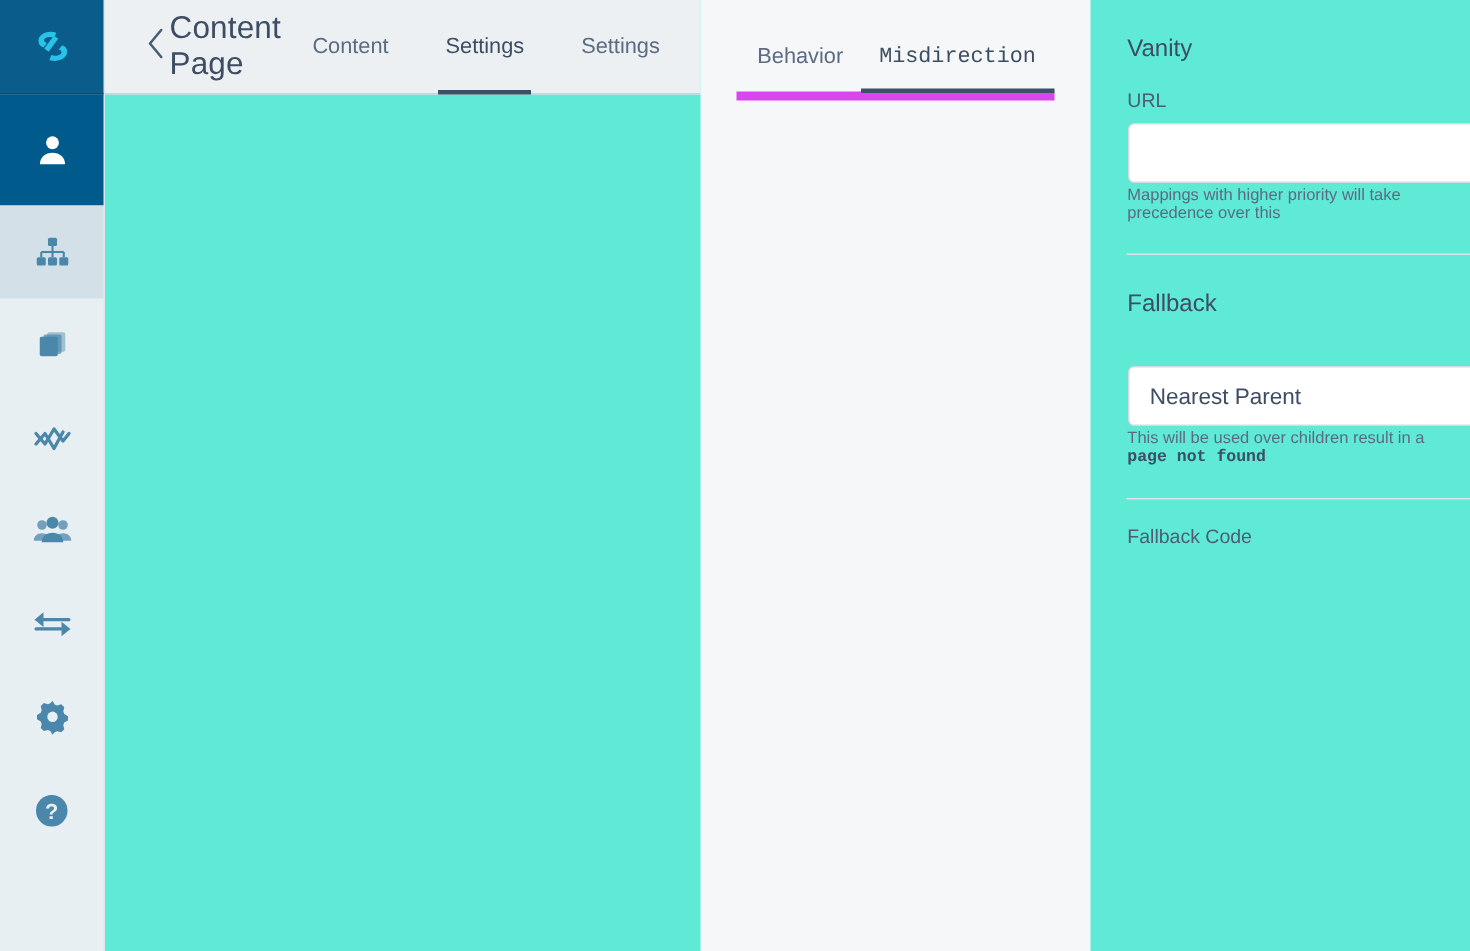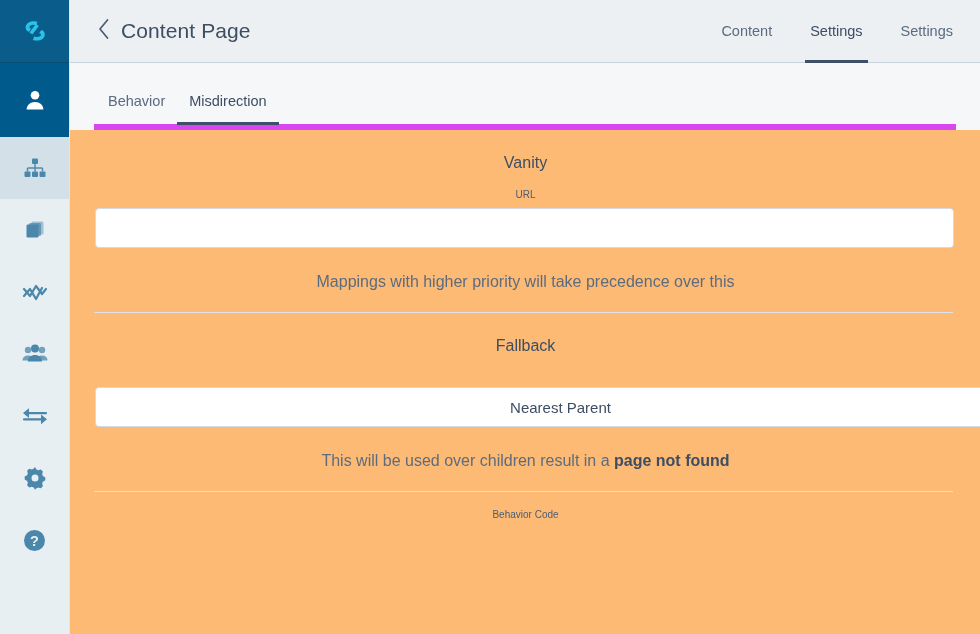--- a/index.html
+++ b/index.html
@@ -51,25 +51,23 @@
     background: #d3e0e7;
     height: 62px;
   }
   .sb-item.plain { height: 62px; }
   .sb-icon svg { display: block; }
 
   
   .main {
     flex: 1 1 auto;
     height: 634px;
-    background: #fdba74;
-    display: flex;
-    flex-direction: column;
+    background: #5eead4;
+    display: flex;
     min-width: 0;
-    text-align: center;
   }
 
   
   .topbar {
     height: 63px;
     flex: 0 0 63px;
     background: #edf0f2;
     border-bottom: 1px solid #c9d3dc;
     display: flex;
     align-items: center;
@@ -128,21 +126,21 @@
     padding-left: 2px;
   }
   .subtab {
     position: relative;
     font-size: 14.5px;
     color: #5a6b82;
     padding: 0 12px 16px 12px;
     cursor: pointer;
     line-height: 1;
   }
-  .subtab.active { color: #3d4d63; }
+  .subtab.active { color: #3d4d63; font-family: Liberation Mono, monospace; }
   .subtab.active::after {
     content: "";
     position: absolute;
     left: 0; right: 0; bottom: -1px;
     height: 3px;
     background: #3d5068;
   }
 
   
   .content {
@@ -152,21 +150,21 @@
   }
   .section-title {
     font-size: 16px;
     font-weight: normal;
     color: #3d4d63;
     margin: 24px 0 0 0;
     padding-left: 1px;
   }
   .field { padding-left: 1px; }
   .field-label {
-    font-size: 10px;
+    font-size: 13px;
     color: #4d5d72;
     margin-top: 17px;
     margin-bottom: 8px;
   }
   .input-box {
     width: 859px;
     height: 40px;
     background: #ffffff;
     border: 1px solid #d5dae0;
     border-radius: 4px;
@@ -197,25 +195,25 @@
     position: absolute;
     right: 12px;
     top: 50%;
     transform: translateY(-50%);
     width: 0; height: 0;
     border-left: 6px solid transparent;
     border-right: 6px solid transparent;
     border-top: 7px solid #9aa3ad;
   }
   .hint {
-    font-size: 16px;
+    font-size: 11px;
     color: #5d6b7e;
-    margin-top: 25px;
-  }
-  .hint b { color: #3d4d63; font-weight: bold; }
+    margin-top: 2px;
+  }
+  .hint b { color: #3d4d63; font-weight: bold; font-family: Liberation Mono, monospace; }
   .divider {
     height: 1px;
     background: #dde2e8;
     margin-top: 21px;
     width: 859px;
   }
 </style>
 </head>
 <body>
 
@@ -368,18 +366,18 @@
           <span class="caret"></span>
         </div>
         <div class="hint">
           <span>This will be used over children result in a </span><b>page not found</b>
         </div>
       </div>
 
       <div class="divider"></div>
 
       <div class="field">
-        <div class="field-label">Behavior Code</div>
+        <div class="field-label">Fallback Code</div>
       </div>
 
     </div>
   </div>
 </div>
 
 </body></html>

